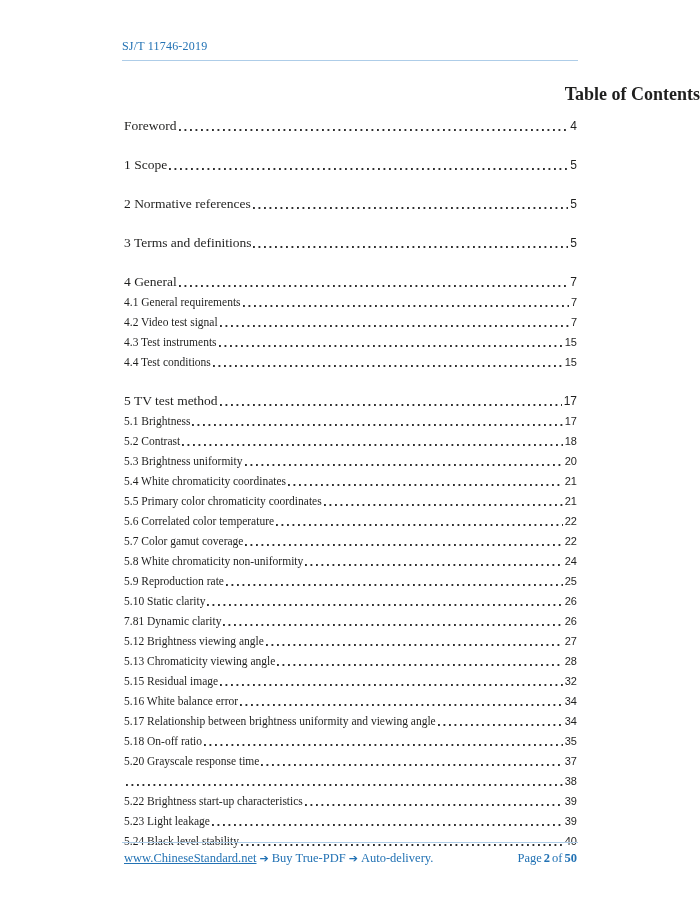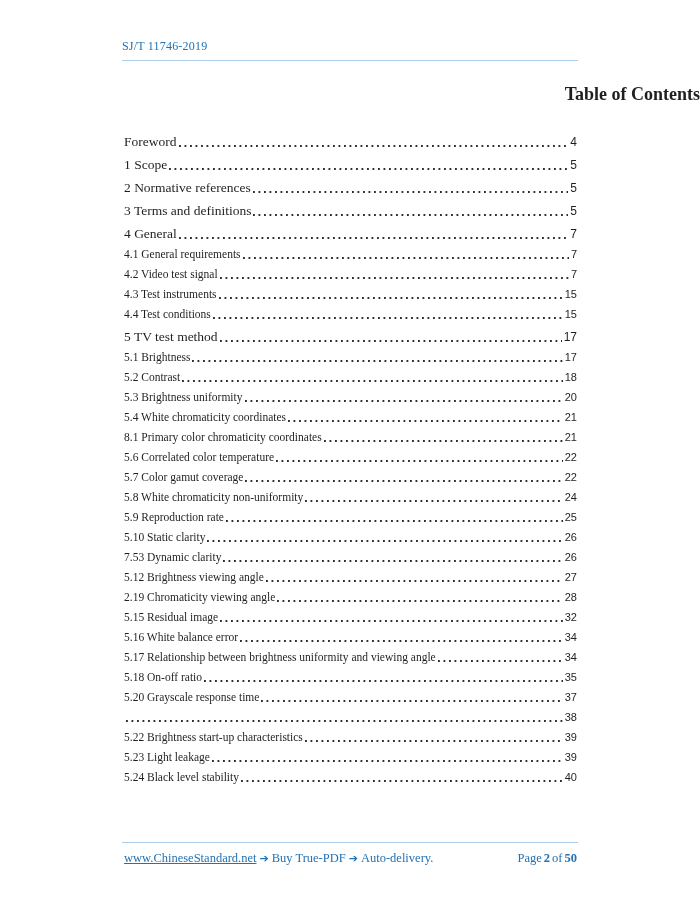--- a/index.html
+++ b/index.html
@@ -41,23 +41,23 @@
     position: absolute;
     top: 116px; left: 124px; width: 453px;
   }
   .toc-row {
     display: flex;
     align-items: baseline;
     height: 20px;
     line-height: 20px;
     white-space: nowrap;
   }
-  .toc-row.lv1 { margin-top: 3px; font-size: 13.5px; }
+  .toc-row.lv1 { margin-top: 19px; font-size: 13.5px; }
   .toc-row.lv2 { font-size: 11.5px; }
-  .toc-row.lv1:first-child { margin-top: 16px; }
+  .toc-row.lv1:first-child { margin-top: 0; }
   .toc-label { flex: 0 0 auto; }
   .toc-leader {
     flex: 1 1 auto;
     position: relative;
     margin: 0 2px;
     align-self: stretch;
   }
   .toc-leader::after {
     content: "";
     position: absolute;
@@ -172,21 +172,21 @@
       <span class="toc-label">5.3 Brightness uniformity</span>
       <span class="toc-leader"></span>
       <span class="toc-page">20</span>
     </div>
     <div class="toc-row lv2">
       <span class="toc-label">5.4 White chromaticity coordinates</span>
       <span class="toc-leader"></span>
       <span class="toc-page">21</span>
     </div>
     <div class="toc-row lv2">
-      <span class="toc-label">8.1 Primary color chromaticity coordinates</span>
+      <span class="toc-label">5.5 Primary color chromaticity coordinates</span>
       <span class="toc-leader"></span>
       <span class="toc-page">21</span>
     </div>
     <div class="toc-row lv2">
       <span class="toc-label">5.6 Correlated color temperature</span>
       <span class="toc-leader"></span>
       <span class="toc-page">22</span>
     </div>
     <div class="toc-row lv2">
       <span class="toc-label">5.7 Color gamut coverage</span>
@@ -202,31 +202,31 @@
       <span class="toc-label">5.9 Reproduction rate</span>
       <span class="toc-leader"></span>
       <span class="toc-page">25</span>
     </div>
     <div class="toc-row lv2">
       <span class="toc-label">5.10 Static clarity</span>
       <span class="toc-leader"></span>
       <span class="toc-page">26</span>
     </div>
     <div class="toc-row lv2">
-      <span class="toc-label">7.53 Dynamic clarity</span>
+      <span class="toc-label">7.81 Dynamic clarity</span>
       <span class="toc-leader"></span>
       <span class="toc-page">26</span>
     </div>
     <div class="toc-row lv2">
       <span class="toc-label">5.12 Brightness viewing angle</span>
       <span class="toc-leader"></span>
       <span class="toc-page">27</span>
     </div>
     <div class="toc-row lv2">
-      <span class="toc-label">2.19 Chromaticity viewing angle</span>
+      <span class="toc-label">5.13 Chromaticity viewing angle</span>
       <span class="toc-leader"></span>
       <span class="toc-page">28</span>
     </div>
     <div class="toc-row lv2">
       <span class="toc-label">5.15 Residual image</span>
       <span class="toc-leader"></span>
       <span class="toc-page">32</span>
     </div>
     <div class="toc-row lv2">
       <span class="toc-label">5.16 White balance error</span>

